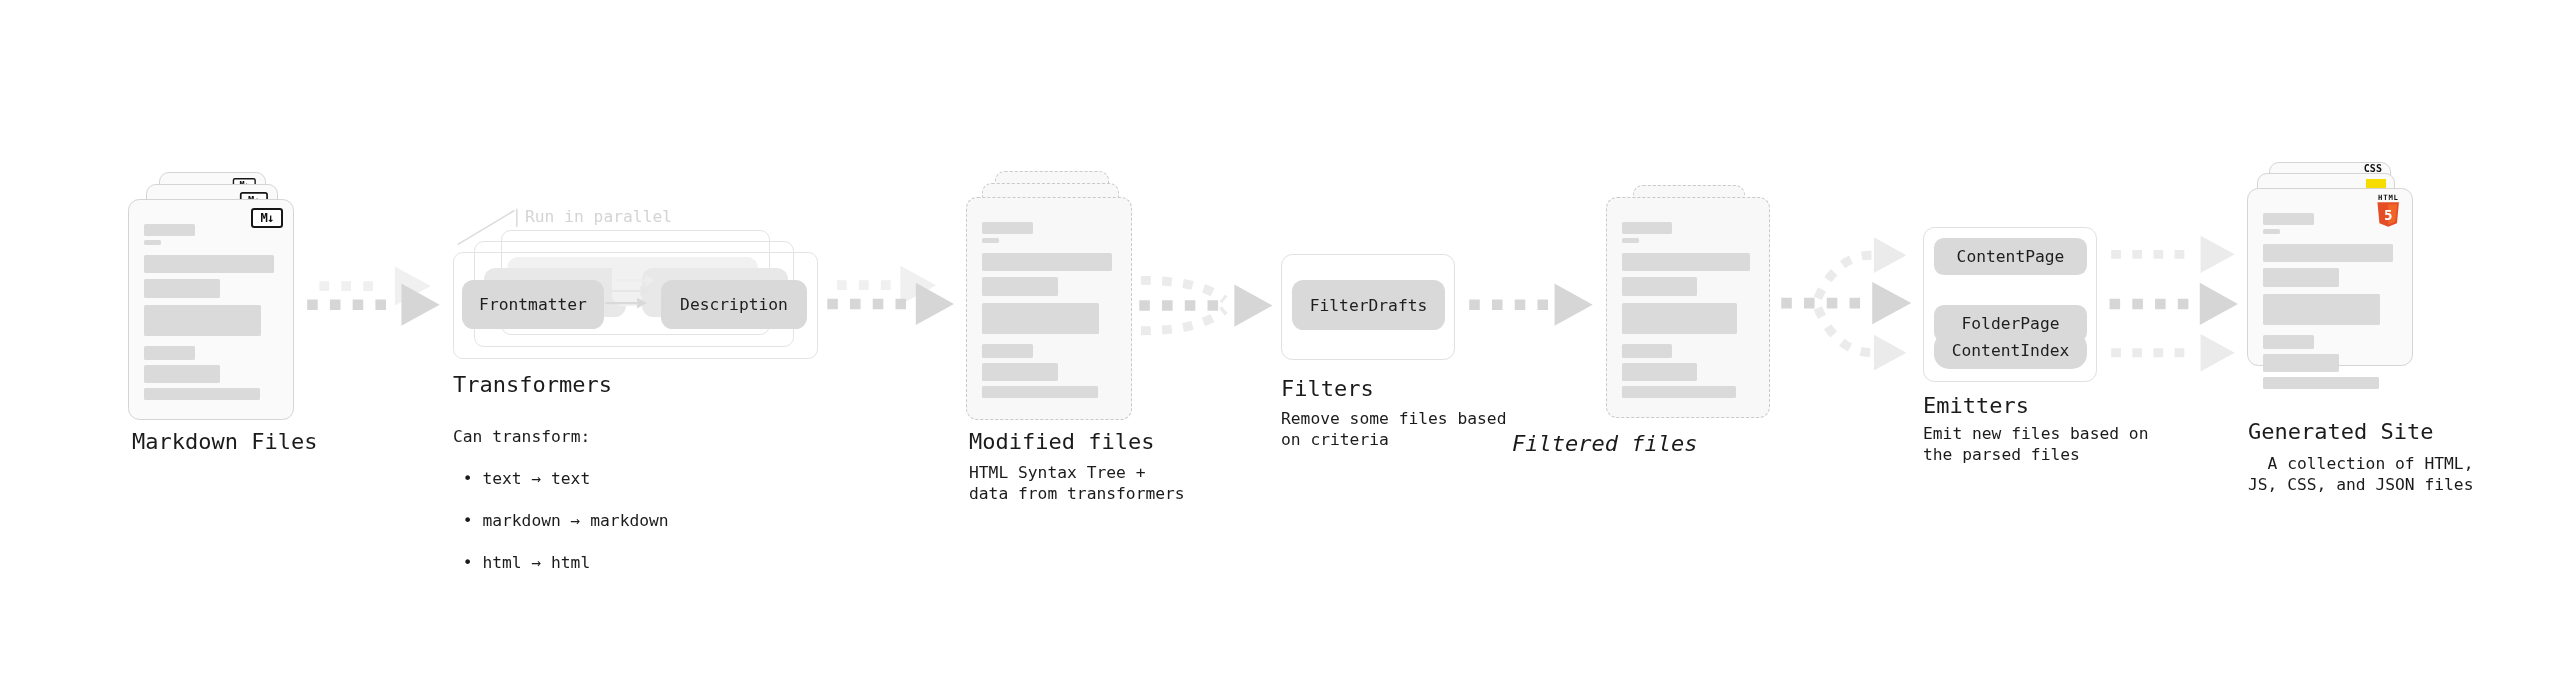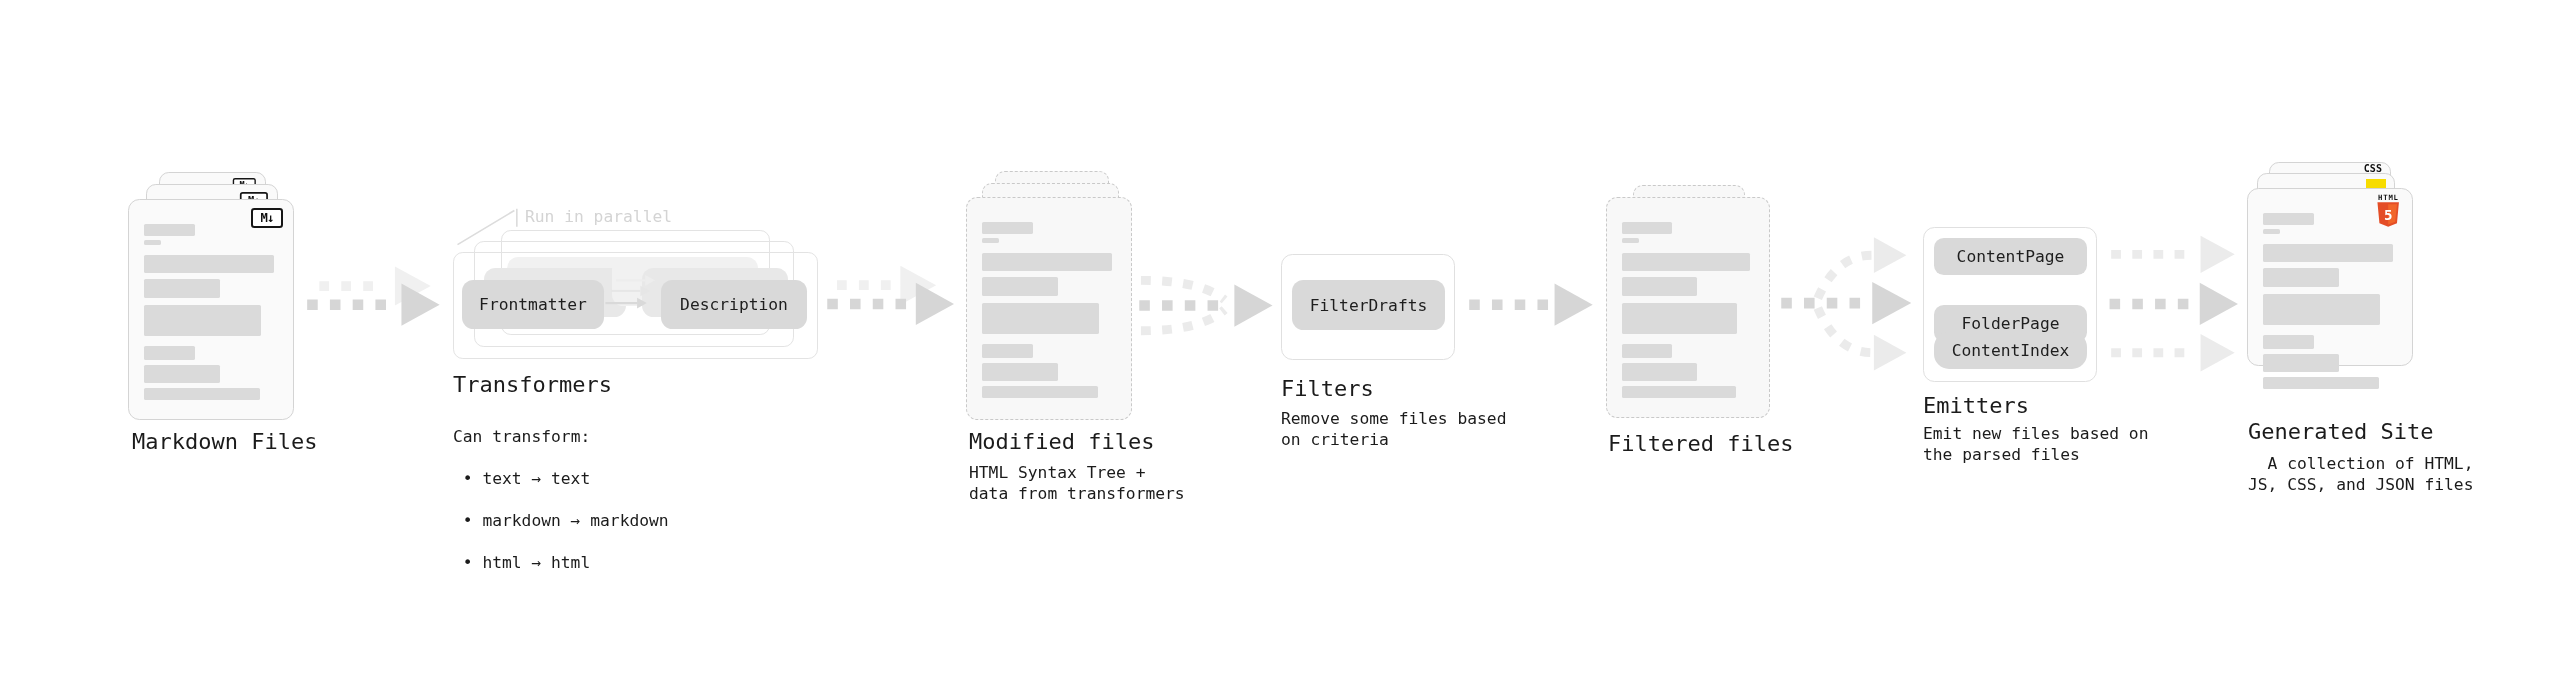--- a/index.html
+++ b/index.html
@@ -141,21 +141,21 @@
           <div class="bar" style="width: 38%; height: 11.4px; margin-top: 0px;"></div>
           <div class="bar" style="width: 13%; height: 4.9px; margin-top: 4.1px;"></div>
           <div class="bar" style="width: 97%; height: 18.7px; margin-top: 9.8px;"></div>
           <div class="bar" style="width: 57%; height: 18.7px; margin-top: 5.7px;"></div>
           <div class="bar" style="width: 87%; height: 31px; margin-top: 7.3px;"></div>
           <div class="bar" style="width: 38%; height: 14px; margin-top: 9.8px;"></div>
           <div class="bar" style="width: 57%; height: 18.7px; margin-top: 4.9px;"></div>
           <div class="bar" style="width: 86%; height: 12.2px; margin-top: 4.9px;"></div>
         </div>
     </div>
-    <h2 class="title" style="left:1608px;top:430px;">Filtered files</h2>
+    <h2 class="title" style="left:1512px;top:430px;font-style:italic;">Filtered files</h2>
   </div>
 
   <div>
     <div class="wbox" style="left:1923px;top:227px;width:174px;height:155px;"></div>
     <div class="pill" style="left:1934px;top:238px;width:153px;height:37px;border-radius:9.8px;">
       <span>ContentPage</span>
     </div>
     <div class="pill" style="left:1934px;top:285px;width:153px;height:37px;border-radius:9.8px;margin-top:20px;">
       <span>FolderPage</span>
     </div>

